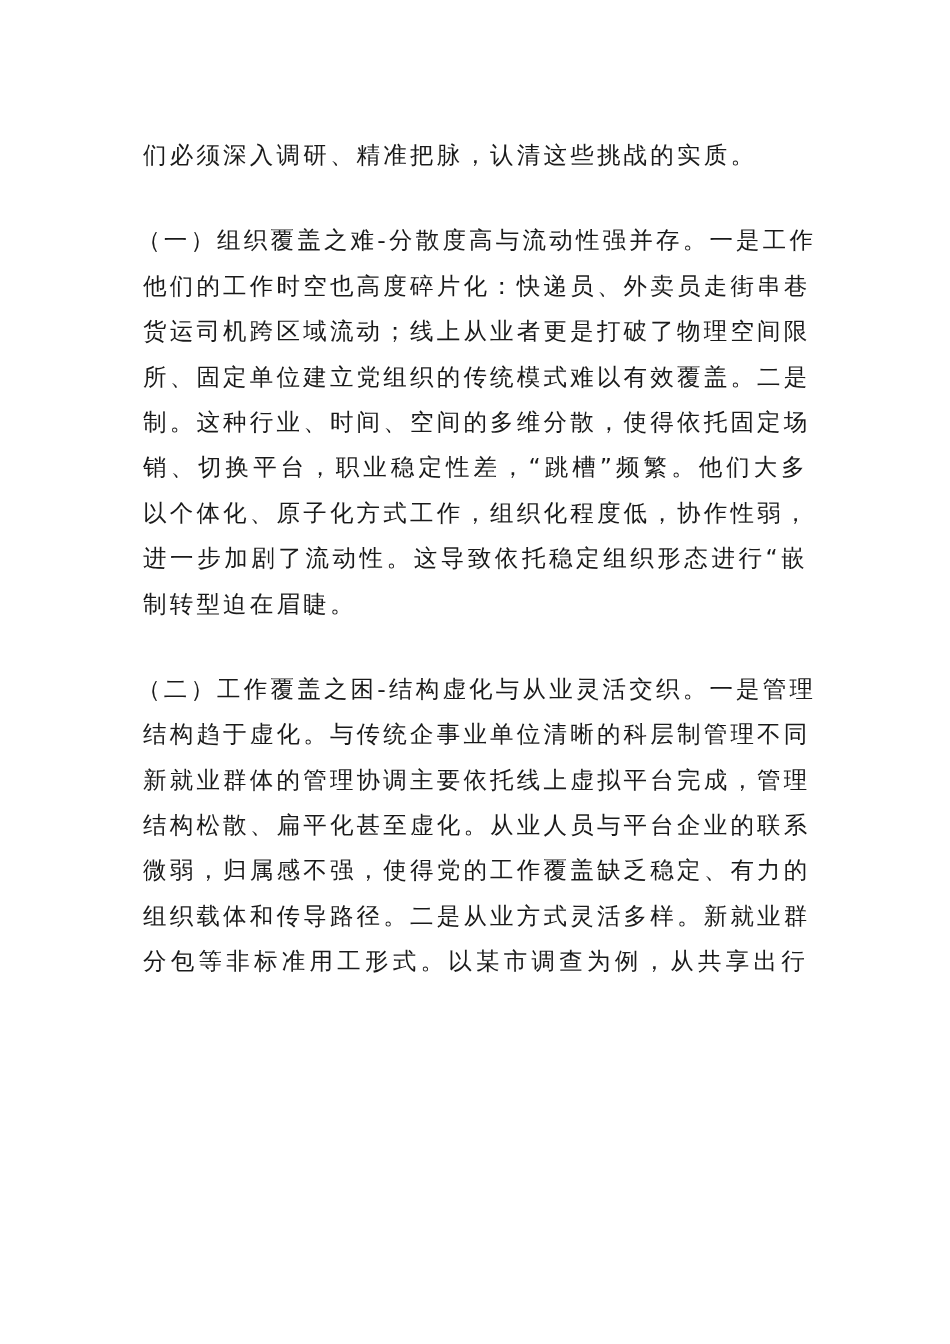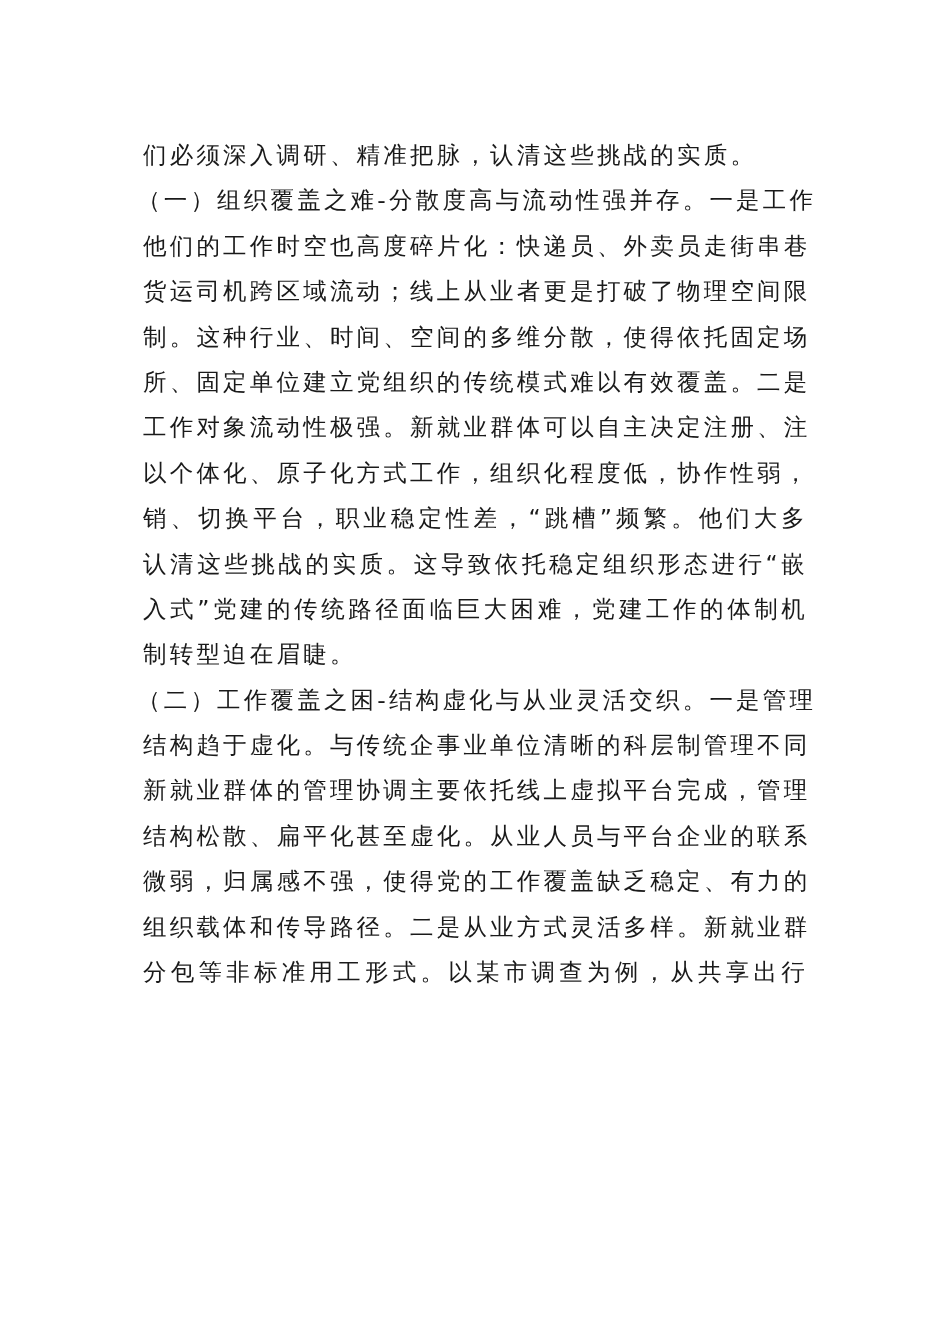--- a/index.html
+++ b/index.html
@@ -7,38 +7,36 @@
   .page { position:absolute; left:0; top:0; width:950px; height:1344px; background:#fff; }
   .lines { position:absolute; left:143px; top:133px; width:665px; }
   .line {
     height:45.4px; line-height:45.4px;
     font-family:"DejaVu Sans", sans-serif;
     font-size:23.5px; color:#1a1a1a;
     white-space:nowrap; letter-spacing:3.2px;
     text-align:justify; text-align-last:justify;
   }
   .line.short { text-align-last:left; }
-  .line.indent { margin-left:-6px; }
+  .line.indent { margin-left:-6px;margin-top:40px; }
 </style>
 </head>
 <body>
 
 <div class="page">
   <div class="lines">
     <div class="line short">们必须深入调研、精准把脉，认清这些挑战的实质。</div>
     <div class="line indent">（一）组织覆盖之难-分散度高与流动性强并存。一是工作</div>
     <div class="line">他们的工作时空也高度碎片化：快递员、外卖员走街串巷</div>
     <div class="line">货运司机跨区域流动；线上从业者更是打破了物理空间限</div>
+    <div class="line">所、固定单位建立党组织的传统模式难以有效覆盖。二是</div>
     <div class="line">制。这种行业、时间、空间的多维分散，使得依托固定场</div>
-    <div class="line">所、固定单位建立党组织的传统模式难以有效覆盖。二是</div>
-    <div class="line">工作对象流动性极强。新就业群体可以自主决定注册、注</div>
+    <div class="line">销、切换平台，职业稳定性差，“跳槽”频繁。他们大多</div>
     <div class="line">以个体化、原子化方式工作，组织化程度低，协作性弱，</div>
-    <div class="line">销、切换平台，职业稳定性差，“跳槽”频繁。他们大多</div>
-    <div class="line">认清这些挑战的实质。这导致依托稳定组织形态进行“嵌</div>
-    <div class="line">入式”党建的传统路径面临巨大困难，党建工作的体制机</div>
+    <div class="line">进一步加剧了流动性。这导致依托稳定组织形态进行“嵌</div>
     <div class="line short">制转型迫在眉睫。</div>
     <div class="line indent">（二）工作覆盖之困-结构虚化与从业灵活交织。一是管理</div>
     <div class="line">结构趋于虚化。与传统企事业单位清晰的科层制管理不同</div>
     <div class="line">新就业群体的管理协调主要依托线上虚拟平台完成，管理</div>
     <div class="line">结构松散、扁平化甚至虚化。从业人员与平台企业的联系</div>
     <div class="line">微弱，归属感不强，使得党的工作覆盖缺乏稳定、有力的</div>
     <div class="line">组织载体和传导路径。二是从业方式灵活多样。新就业群</div>
     <div class="line">分包等非标准用工形式。以某市调查为例，从共享出行</div>
   </div>
 </div>

